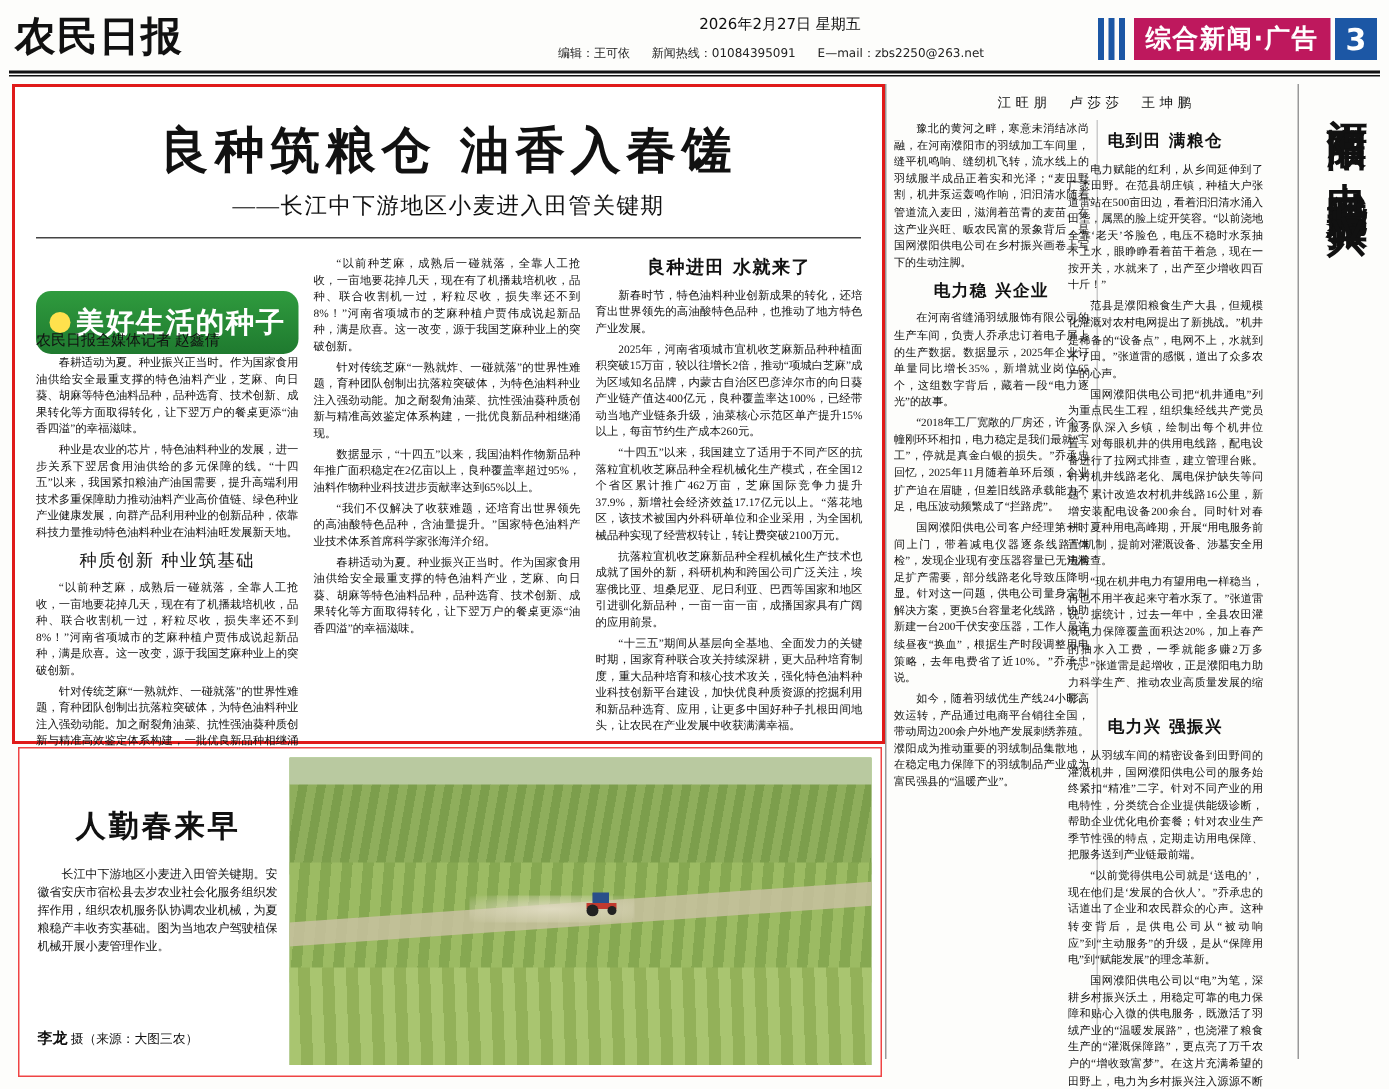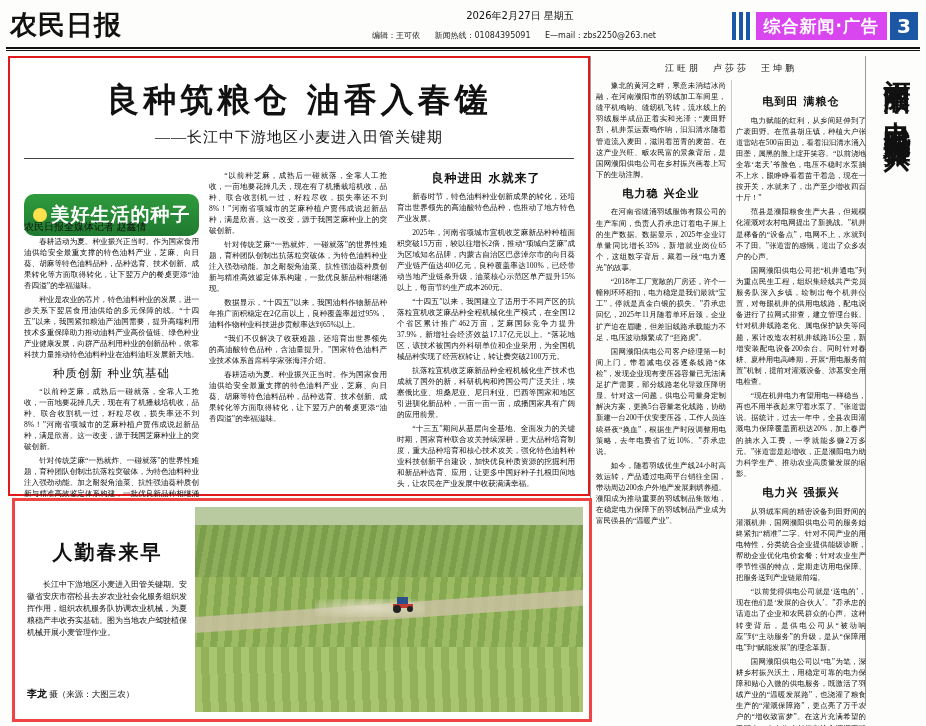--- a/index.html
+++ b/index.html
@@ -22,21 +22,21 @@
     position:absolute;left:355px;top:30px;width:330px;text-align:center;
     font-size:8px;color:#222;font-family:"DejaVu Sans", sans-serif;
   }
   .mast-credits span{margin-right:12px;}
   .mast-right{
     position:absolute;right:8px;top:12px;height:28px;display:flex;align-items:stretch;
   }
   .bluebars{display:flex;gap:3px;margin-right:6px;}
   .bluebars i{display:block;width:4px;height:28px;background:#1c57a5;}
   .mast-section{
-    background:#d946ef;color:#fff;font-family:"DejaVu Sans", sans-serif;font-weight:bold;
+    background:#be185d;color:#fff;font-family:"DejaVu Sans", sans-serif;font-weight:bold;
     font-size:17px;padding:3px 8px 9px 8px;letter-spacing:1px;line-height:22px;
   }
   .mast-pageno{
     background:#1c57a5;color:#fff;font-family:"DejaVu Sans", sans-serif;font-weight:bold;
     font-size:20px;padding:1px 7px;margin-left:3px;line-height:26px;
   }
   .rule{position:absolute;left:6px;top:47px;width:914px;height:2px;background:#111;}
   .rule2{position:absolute;left:6px;top:50px;width:914px;height:1px;background:#111;}
 
   
@@ -82,21 +82,21 @@
   .c2{left:199px;top:112px;width:178px;height:368px;}
   .c3{left:387px;top:112px;width:178px;height:368px;}
   .c2head,.c3head{
     font-family:"DejaVu Sans", sans-serif;font-weight:bold;font-size:12px;
     text-align:center;letter-spacing:1px;margin-bottom:4px;
   }
 
   
   .feature{
     position:absolute;left:12px;top:498px;width:574px;height:218px;
-    border:3px solid #ef4444;background:#fff;
+    border:1px solid #ef4444;background:#fff;
   }
   .feature-title{
     position:absolute;left:10px;top:38px;width:165px;text-align:center;
     font-family:"DejaVu Sans", sans-serif;font-weight:bold;font-size:20px;
     letter-spacing:2px;color:#111;
   }
   .feature-text{
     position:absolute;left:12px;top:78px;width:160px;font-size:8px;line-height:1.5;
     color:#111;text-align:justify;
   }
@@ -129,21 +129,21 @@
   .rcol p{margin:0 0 3px 0;text-indent:2em;}
   .rhead{
     font-family:"DejaVu Sans", sans-serif;font-weight:bold;font-size:11px;
     text-align:center;letter-spacing:1px;margin:6px 0 4px 0;text-indent:0;
   }
   .r-authors{
     position:absolute;left:596px;top:62px;width:270px;text-align:center;
     font-size:9px;letter-spacing:3px;color:#111;
   }
   .r1{left:596px;top:80px;width:130px;height:630px;}
-  .r2{left:736px;top:80px;width:130px;height:630px;margin-top:8px;}
+  .r2{left:712px;top:80px;width:130px;height:630px;}
   .vtitle{
     position:absolute;right:6px;top:58px;width:48px;height:430px;
     font-family:"DejaVu Sans", sans-serif;font-weight:bold;font-size:27px;
     color:#111;writing-mode:vertical-rl;text-orientation:upright;letter-spacing:3px;
     line-height:46px;
   }
   .vrule{position:absolute;right:60px;top:56px;width:1px;height:650px;background:#999;}
   .vrule2{position:absolute;left:590px;top:56px;width:1px;height:650px;background:#999;}
   .vrule3{position:absolute;left:731px;top:80px;width:1px;height:620px;background:#ccc;}
 </style>

